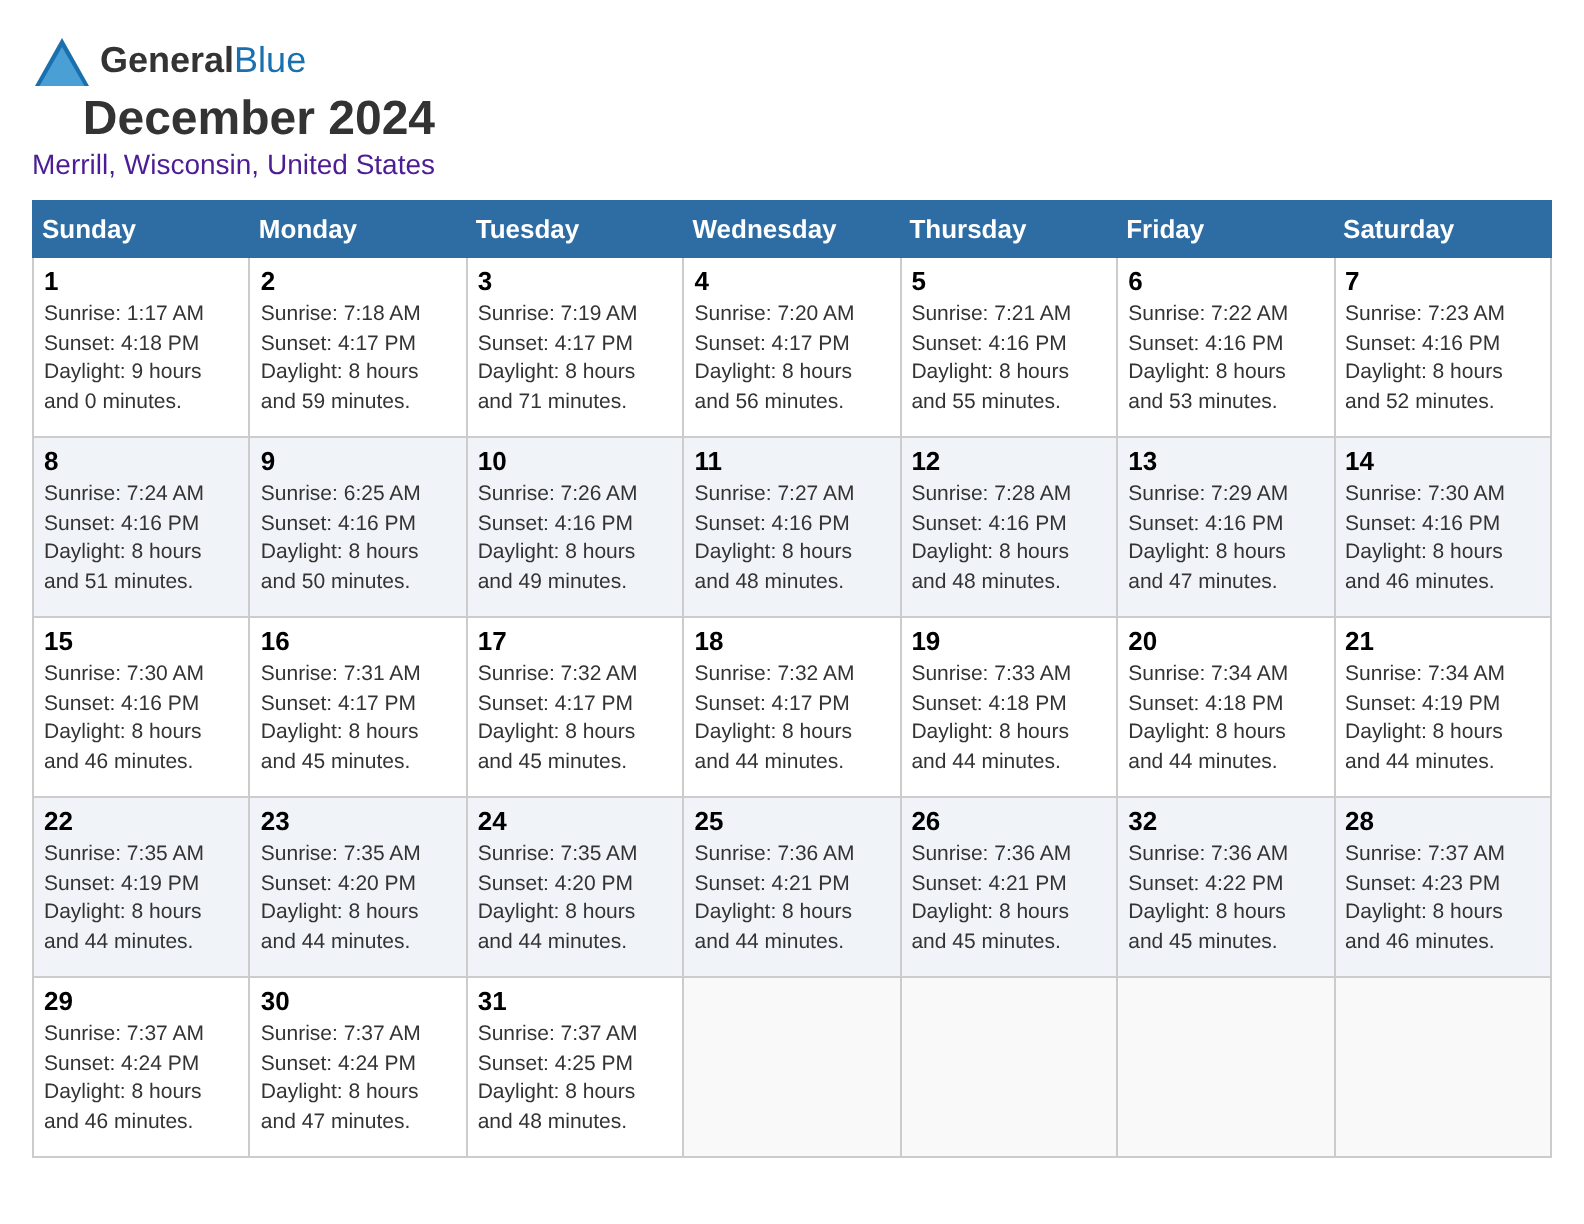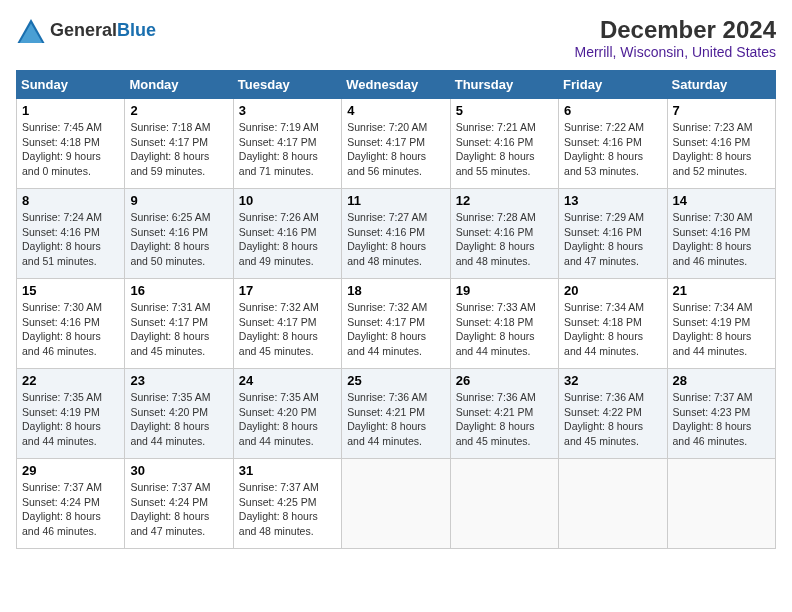--- a/index.html
+++ b/index.html
@@ -8,35 +8,36 @@
       background: #fff;
       width: 792px;
       min-height: 612px;
       padding: 16px;
     }
     .header-area {
       display: flex;
       justify-content: space-between;
       align-items: flex-start;
       margin-bottom: 10px;
+      flex-direction: column;
     }
     .logo {
       display: flex;
       align-items: center;
       gap: 4px;
     }
     .logo-text-general {
       font-size: 18px;
       font-weight: bold;
       color: #333;
       line-height: 1.1;
     }
     .logo-text-blue {
       font-size: 18px;
-      font-weight: bold;
+      font-weight: normal;
       color: #1a6faf;
       line-height: 1.1;
     }
     .logo-icon {
       width: 30px;
       height: 30px;
     }
     .title-area {
       text-align: right;
     }
@@ -123,21 +124,21 @@
         <th>Wednesday</th>
         <th>Thursday</th>
         <th>Friday</th>
         <th>Saturday</th>
       </tr>
   </thead>
   <tbody id="calendar-body">
   <tr>
         <td>
           <span class="day-number">1</span>
-          <span class="day-info">Sunrise: 7:45 AM</span><br>
+          <span class="day-info">Sunrise: 1:17 AM</span><br>
           <span class="day-info">Sunset: 4:18 PM</span><br>
           <span class="day-info">Daylight: 9 hours and 0 minutes.</span>
         </td>
         <td>
           <span class="day-number">2</span>
           <span class="day-info">Sunrise: 7:18 AM</span><br>
           <span class="day-info">Sunset: 4:17 PM</span><br>
           <span class="day-info">Daylight: 8 hours and 59 minutes.</span>
         </td>
         <td>

